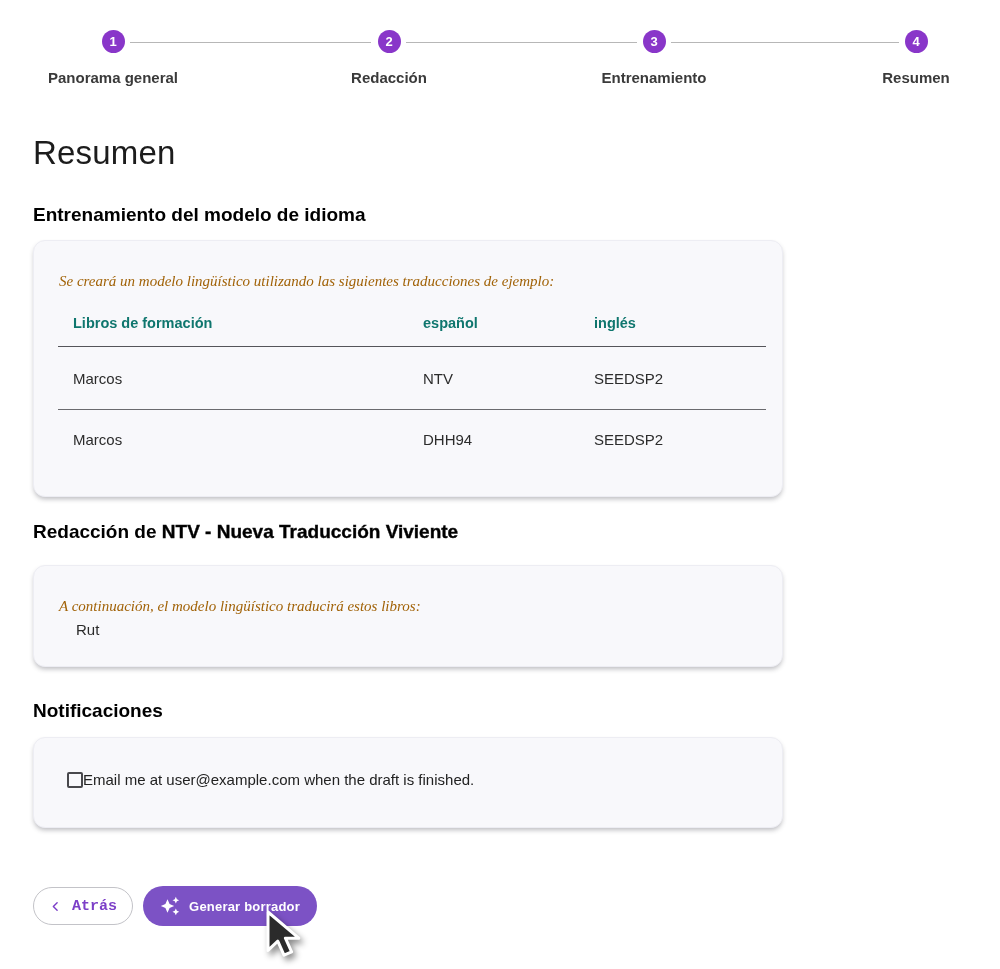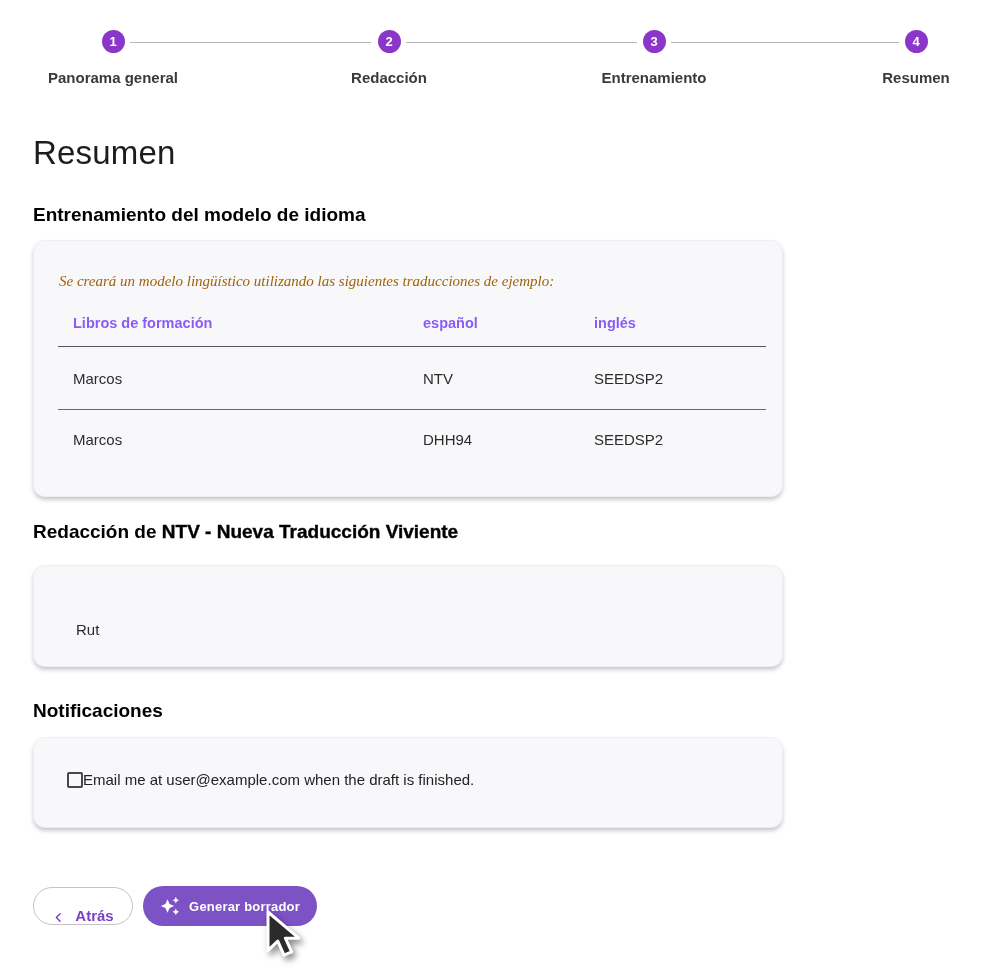--- a/index.html
+++ b/index.html
@@ -39,41 +39,41 @@
   .card-training { top:240px; height:257px; }
   .card-drafting { top:565px; height:102px; }
   .card-notifications { top:737px; height:91px; }
   .card-intro { position:absolute; left:25px; top:32px; font-style:italic;
     font-size:15px; color:#a16207;font-family:Liberation Serif, serif; }
 
   
   table.training { position:absolute; left:24px; top:64px; width:708px;
     border-collapse:collapse; table-layout:fixed; }
   table.training th { text-align:left; font-size:14.5px; font-weight:700;
-    color:#8b5cf6; padding:10px 0 15px 15px; border-bottom:1px solid #55555a; }
+    color:#0f766e; padding:10px 0 15px 15px; border-bottom:1px solid #55555a; }
   table.training td { font-size:15px; color:#2c2c2c; padding-left:15px;
     vertical-align:middle; }
   table.training tr.row1 td { height:63px; border-bottom:1px solid #6a6a6e; }
   table.training tr.row2 td { height:60px; }
   .colA { width:350px; } .colB { width:171px; } .colC { width:187px; }
 
   .book-item { position:absolute; left:42px; top:55px; font-size:15px; color:#2a2a2a; }
 
   
   .check-row { position:absolute; left:33px; top:33px; display:flex;
     align-items:center; }
   .checkbox { appearance:none; -webkit-appearance:none; width:16px; height:16px;
     border:2px solid #48484c; border-radius:2px; background:transparent; cursor:pointer; }
   .check-label { font-size:15px; color:#222; }
 
   
   .btn-back { position:absolute; left:33px; top:887px; width:100px; height:38px;
     border-radius:19px; border:1px solid #c3c3c8; background:#fff; cursor:pointer;
-    display:flex; align-items:flex-end; justify-content:center; gap:10px;
-    color:#7c3fc8; font-family:Liberation Sans, sans-serif; }
+    display:flex; align-items:center; justify-content:center; gap:10px;
+    color:#7c3fc8; font-family:Liberation Mono, monospace; }
   .btn-back .blabel { font-size:15px; font-weight:700; }
   .btn-generate { position:absolute; left:143px; top:886px; width:174px; height:40px;
     border-radius:20px; border:none; background:#7c52c5; cursor:pointer;
     display:flex; align-items:center; justify-content:center; gap:9px;
     color:#ffffff; font-family:inherit; }
   .btn-generate .blabel { font-size:13px; font-weight:700; letter-spacing:.2px; }
   .icon { display:inline-flex; }
 
   
   .cursor { position:absolute; left:266px; top:910px; width:38px; height:50px;
@@ -135,20 +135,21 @@
         <td>DHH94</td>
         <td>SEEDSP2</td>
       </tr>
     </tbody>
   </table>
 </div>
 
 <h2 class="section-h h-drafting"><span>Redacción de </span><strong>NTV - Nueva Traducción Viviente</strong></h2>
 
 <div class="card card-drafting">
+  <div class="card-intro">A continuación, el modelo lingüístico traducirá estos libros:</div>
   <div class="book-item">Rut</div>
 </div>
 
 <h2 class="section-h h-notifications">Notificaciones</h2>
 
 <div class="card card-notifications">
   <div class="check-row">
     <input type="checkbox" class="checkbox" style="">
     <span class="check-label">Email me at user@example.com when the draft is finished.</span>
   </div>

